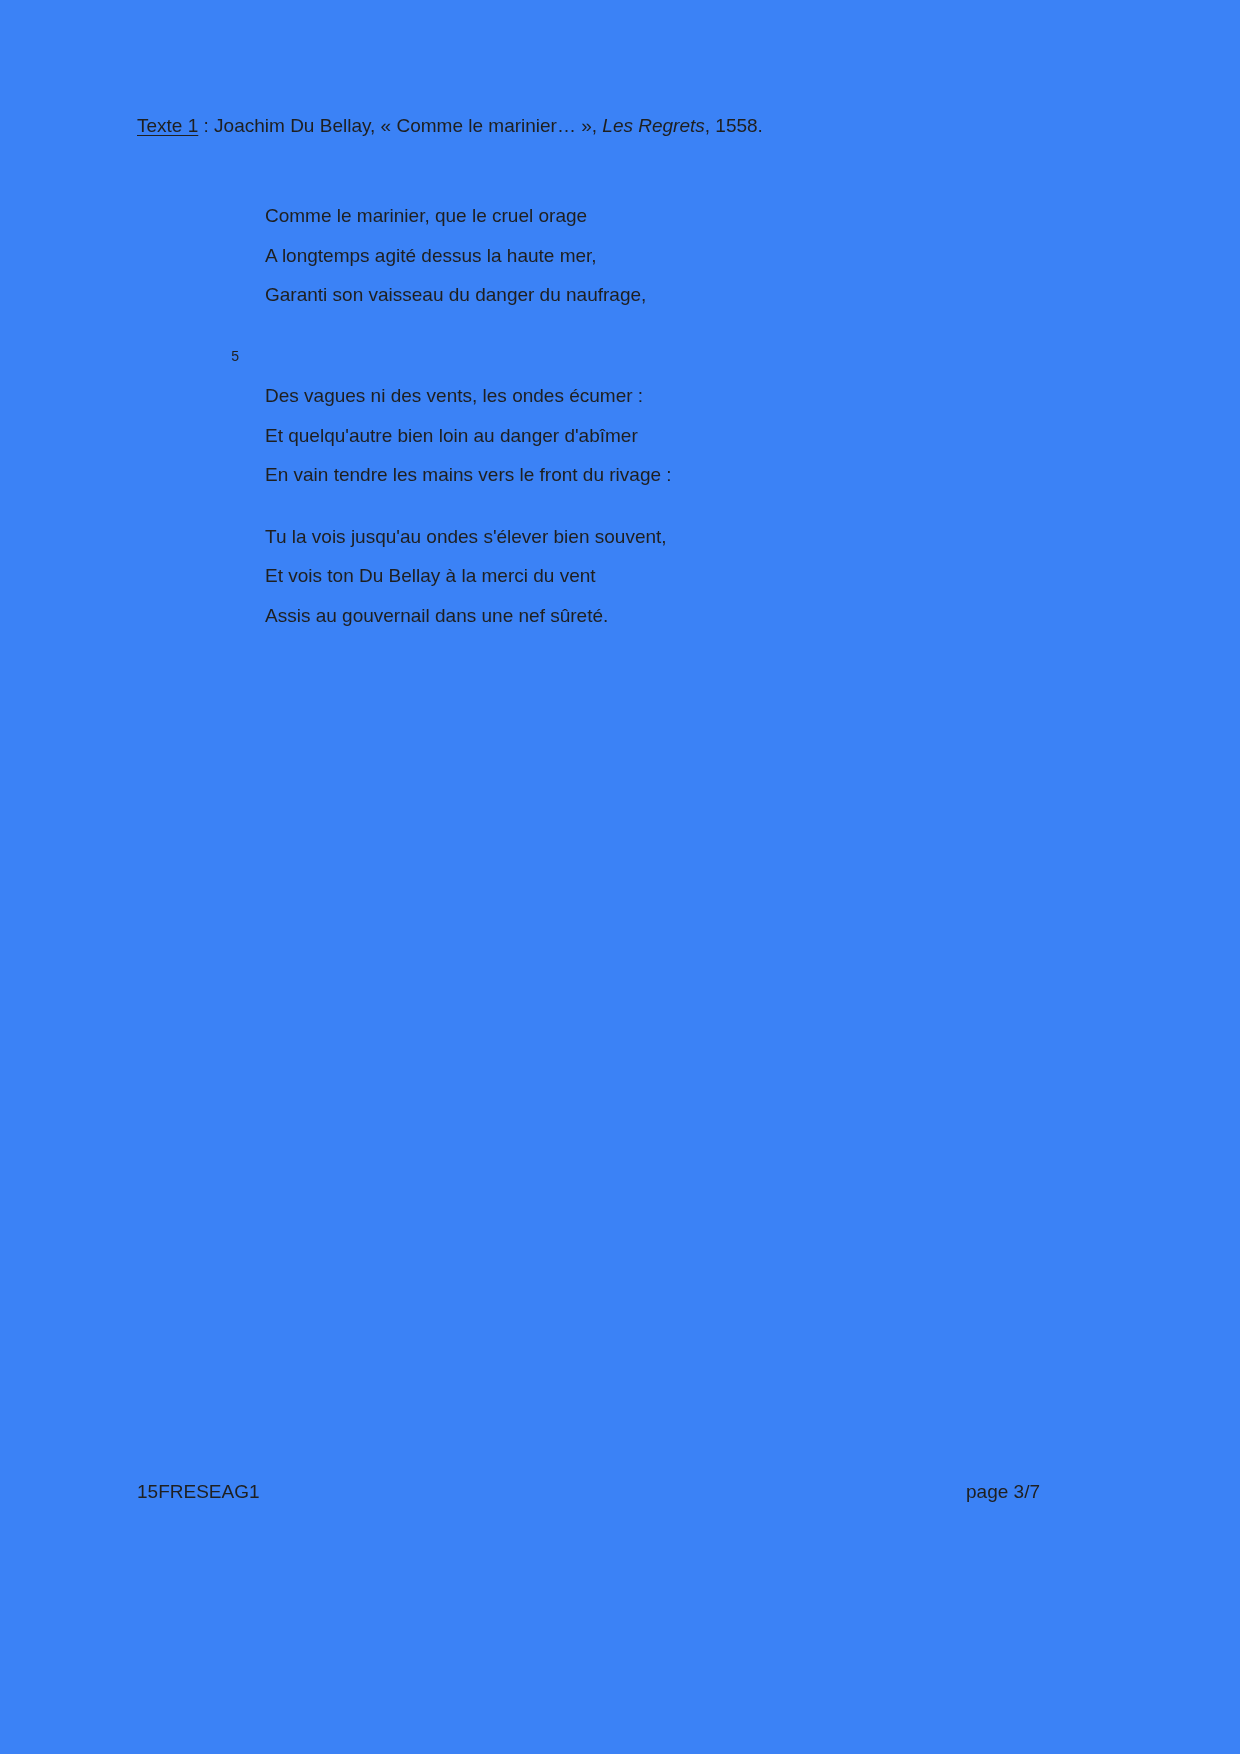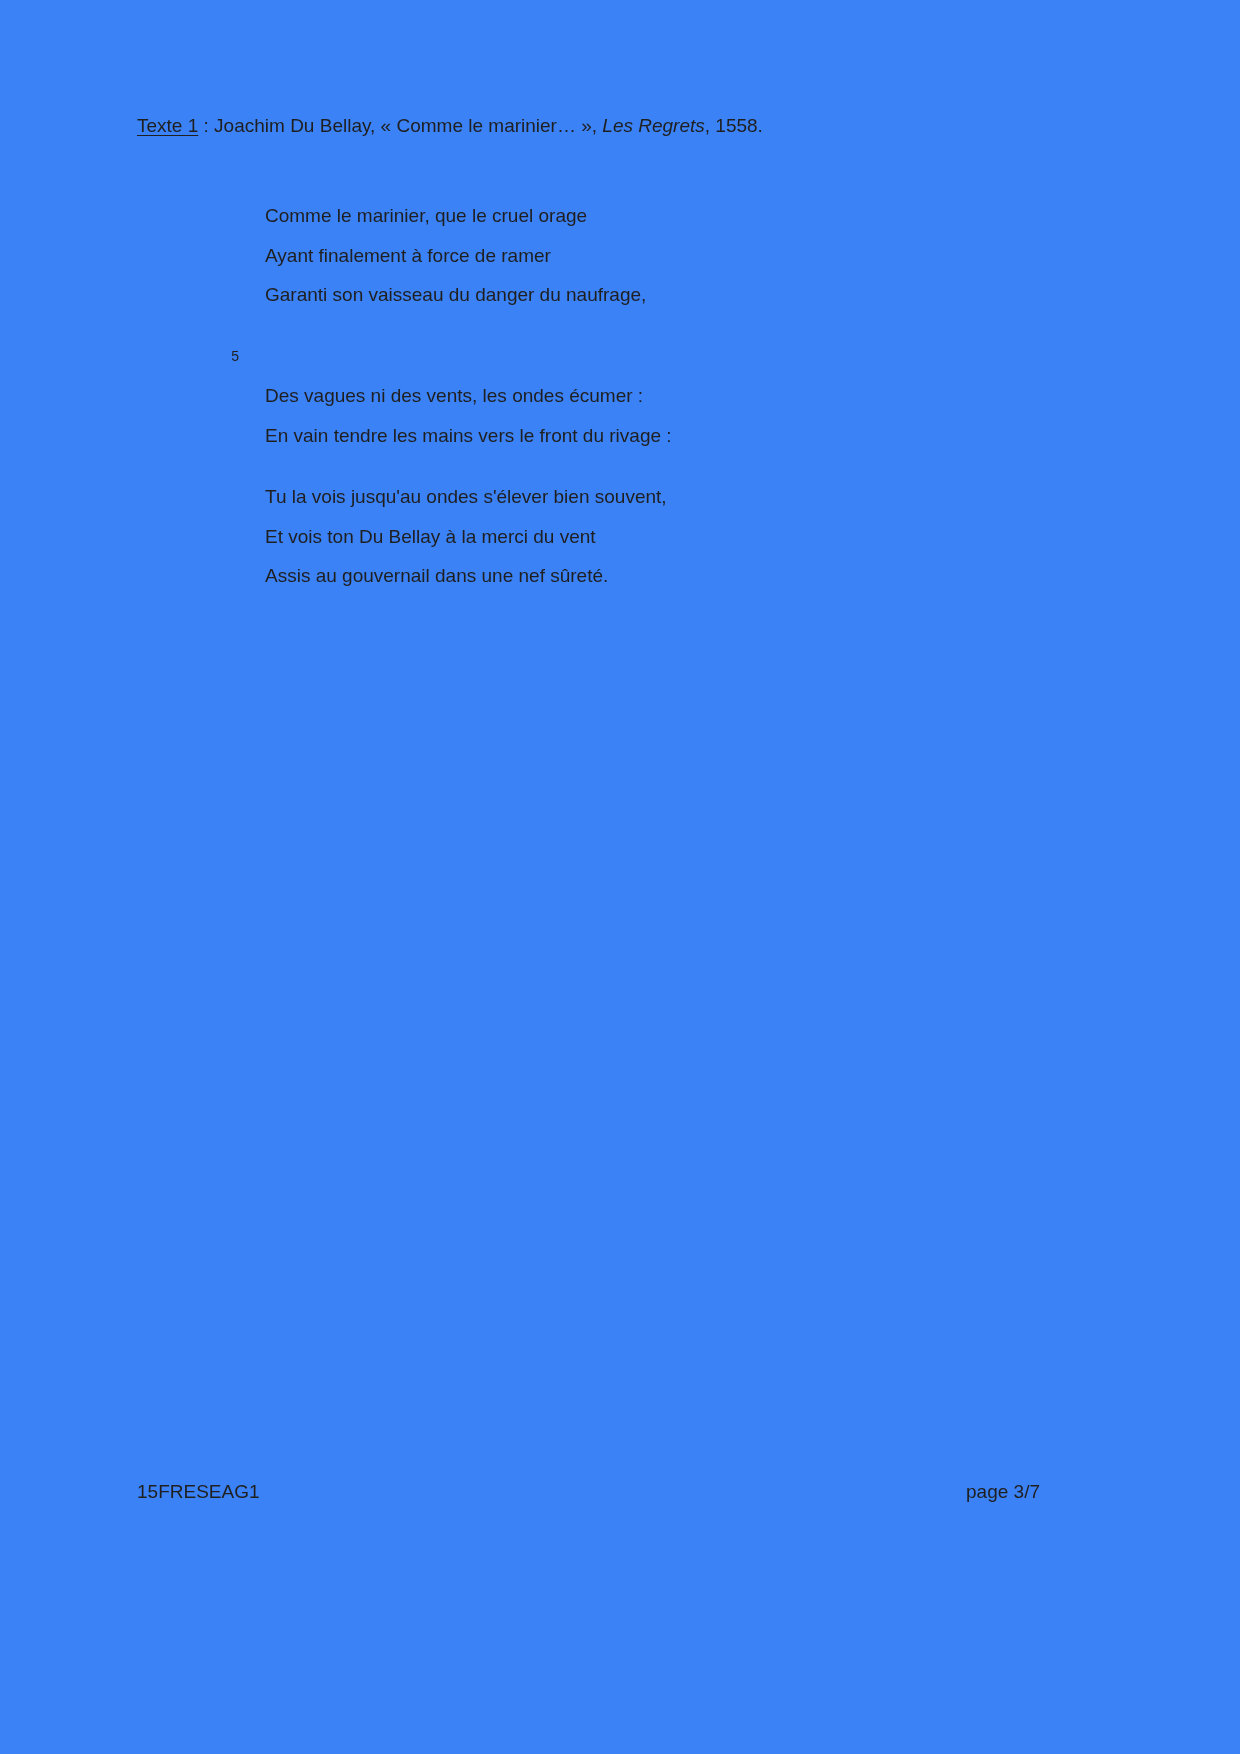--- a/index.html
+++ b/index.html
@@ -77,35 +77,39 @@
 
   <div class="poem">
 
     <div class="stanza">
       <div class="poem-line">
         <span class="line-num"></span>
         <span class="line-text">Comme le marinier, que le cruel orage</span>
       </div>
       <div class="poem-line">
         <span class="line-num"></span>
-        <span class="line-text">Ayant finalement à force de ramer</span>
+        <span class="line-text">A longtemps agité dessus la haute mer,</span>
       </div>
       <div class="poem-line">
         <span class="line-num"></span>
         <span class="line-text">Garanti son vaisseau du danger du naufrage,</span>
       </div>
     </div>
 
     <div class="stanza">
       <div class="poem-line">
         <span class="line-num">5</span>
       </div>
       <div class="poem-line">
         <span class="line-num"></span>
         <span class="line-text">Des vagues ni des vents, les ondes écumer :</span>
+      </div>
+      <div class="poem-line">
+        <span class="line-num"></span>
+        <span class="line-text">Et quelqu'autre bien loin au danger d'abîmer</span>
       </div>
       <div class="poem-line">
         <span class="line-num"></span>
         <span class="line-text">En vain tendre les mains vers le front du rivage :</span>
       </div>
     </div>
 
 
     <div class="stanza">
       <div class="poem-line">

